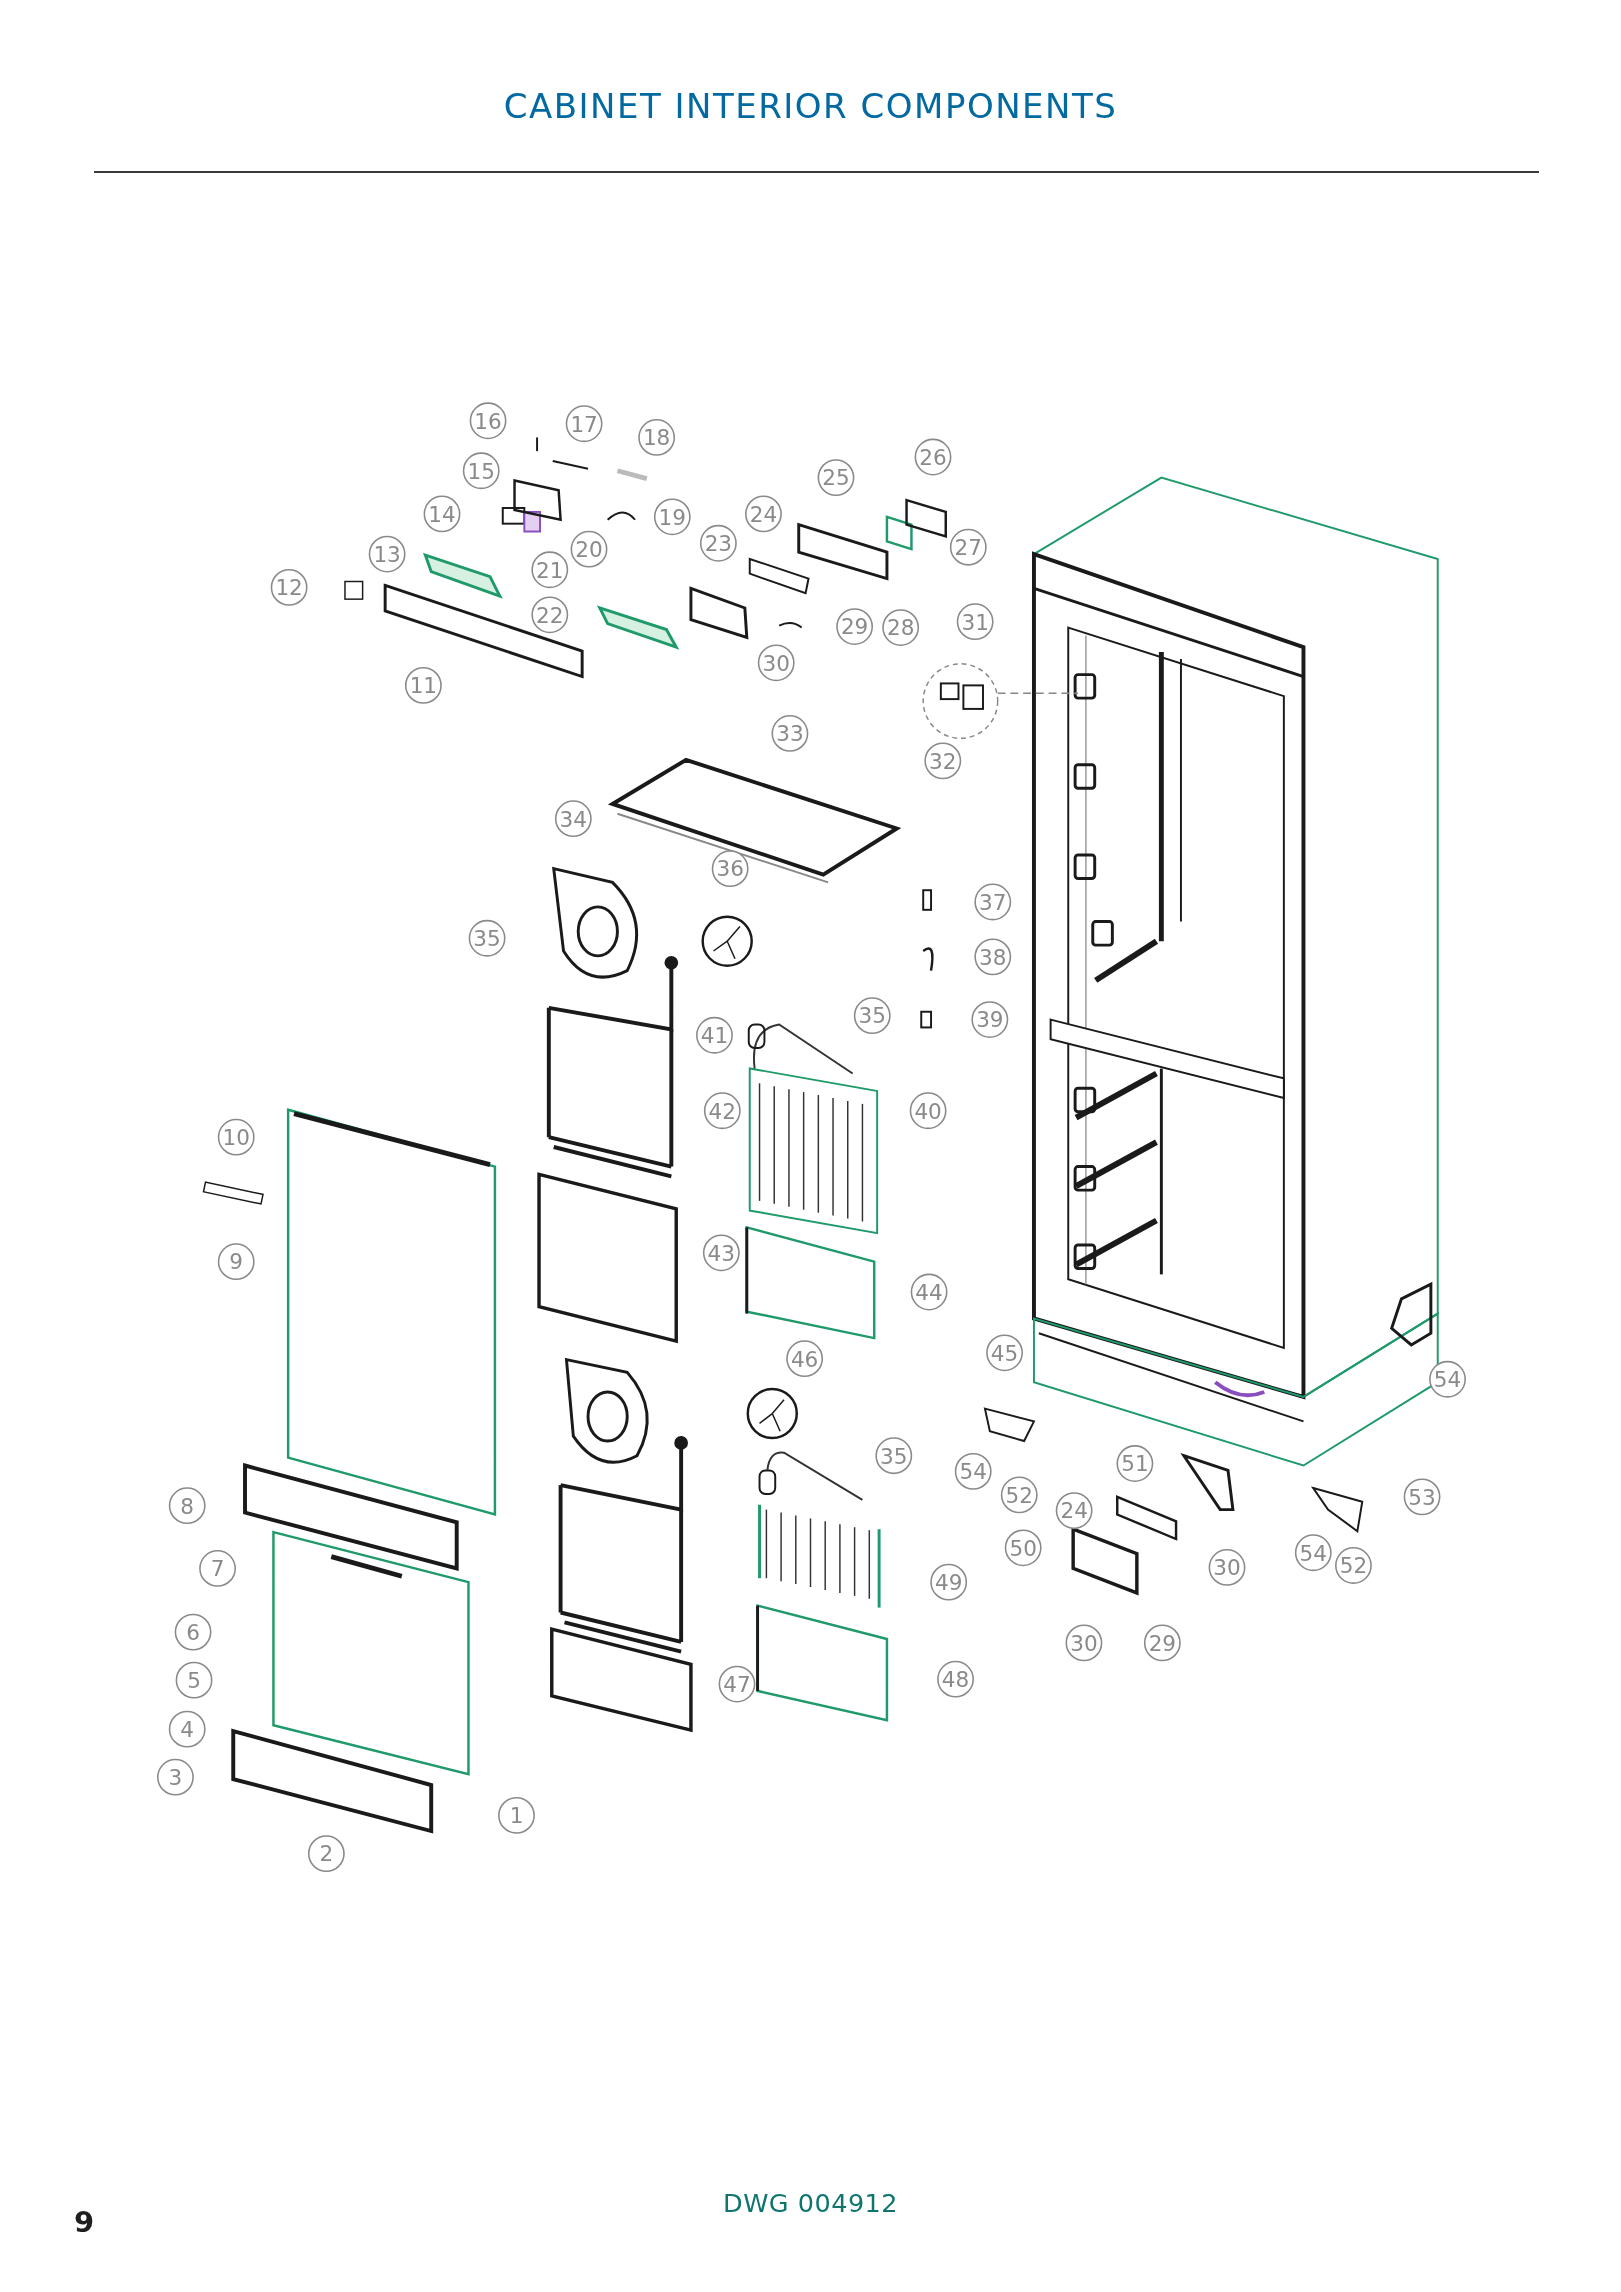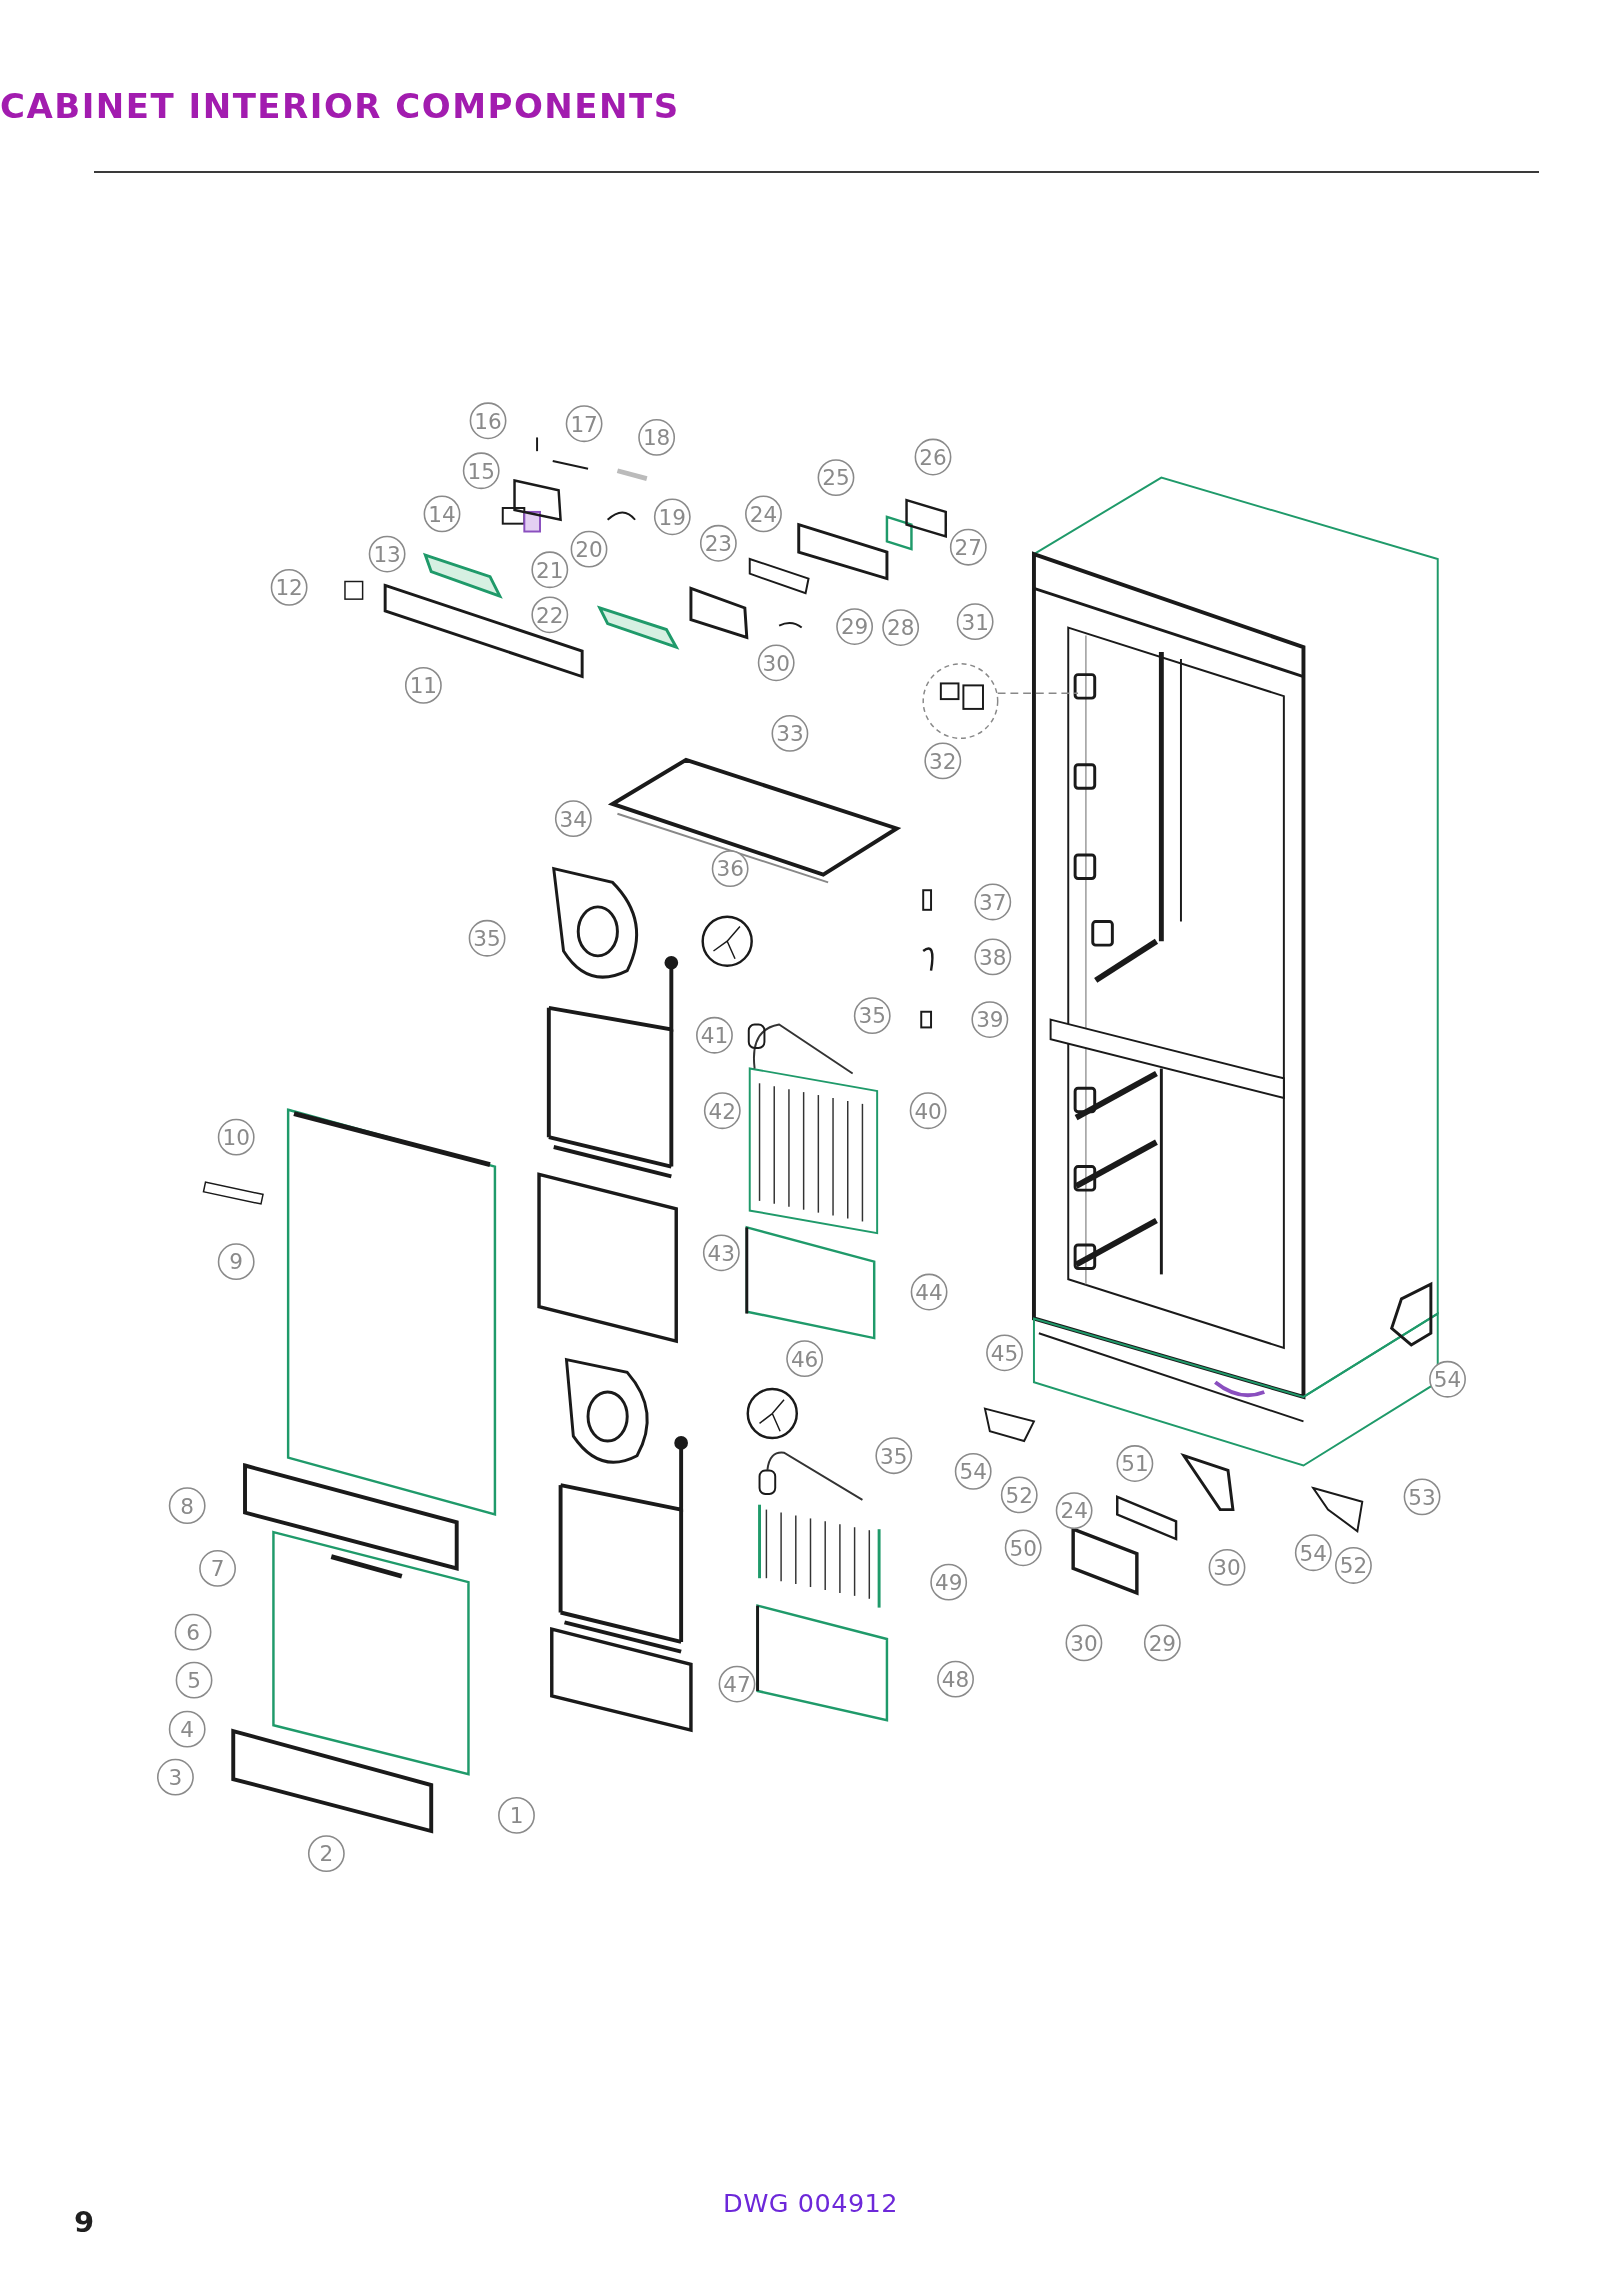--- a/index.html
+++ b/index.html
@@ -1,20 +1,20 @@
 <!DOCTYPE html>
 <html><head>
 <meta charset="utf-8">
 <style>
   html, body { margin:0; padding:0; background:#ffffff; }
   body { width:1621px; height:2293px; position:relative; overflow:hidden; font-family:"Liberation Sans", sans-serif; }
-  .title { position:absolute; left:0; width:1621px; top:86px; font-size:34px; font-weight:bold; letter-spacing:1.5px; color:#a21caf; font-family:"DejaVu Sans", sans-serif; }
+  .title { position:absolute; left:0; width:1621px; top:86px; text-align:center; font-size:34px; font-weight:normal; letter-spacing:1.5px; color:#0369a1; font-family:"DejaVu Sans", sans-serif; }
   .rule { position:absolute; left:94px; width:1445px; top:171px; height:2px; background:#3a3a3a; }
   .page-number { position:absolute; left:74px; top:2205px; font-size:29px; font-weight:bold; color:#1f1f1f; font-family:"DejaVu Sans", sans-serif; }
-  .drawing-number { position:absolute; left:723px; top:2188px; font-size:25.5px; color:#6d28d9; font-family:"DejaVu Sans", sans-serif; letter-spacing:0.5px; }
+  .drawing-number { position:absolute; left:723px; top:2188px; font-size:25.5px; color:#0f766e; font-family:"DejaVu Sans", sans-serif; letter-spacing:0.5px; }
   svg.diagram { position:absolute; left:0; top:0; }
   .callout-label { font-family:"DejaVu Sans", sans-serif; font-size:22px; fill:#8a8a8a; }
 </style>
 </head>
 <body>
 
 <div class="title">CABINET INTERIOR COMPONENTS</div>
 <div class="rule"></div>
 
 <svg class="diagram" width="1621" height="2293" viewBox="0 0 1654 2339" xmlns="http://www.w3.org/2000/svg">

